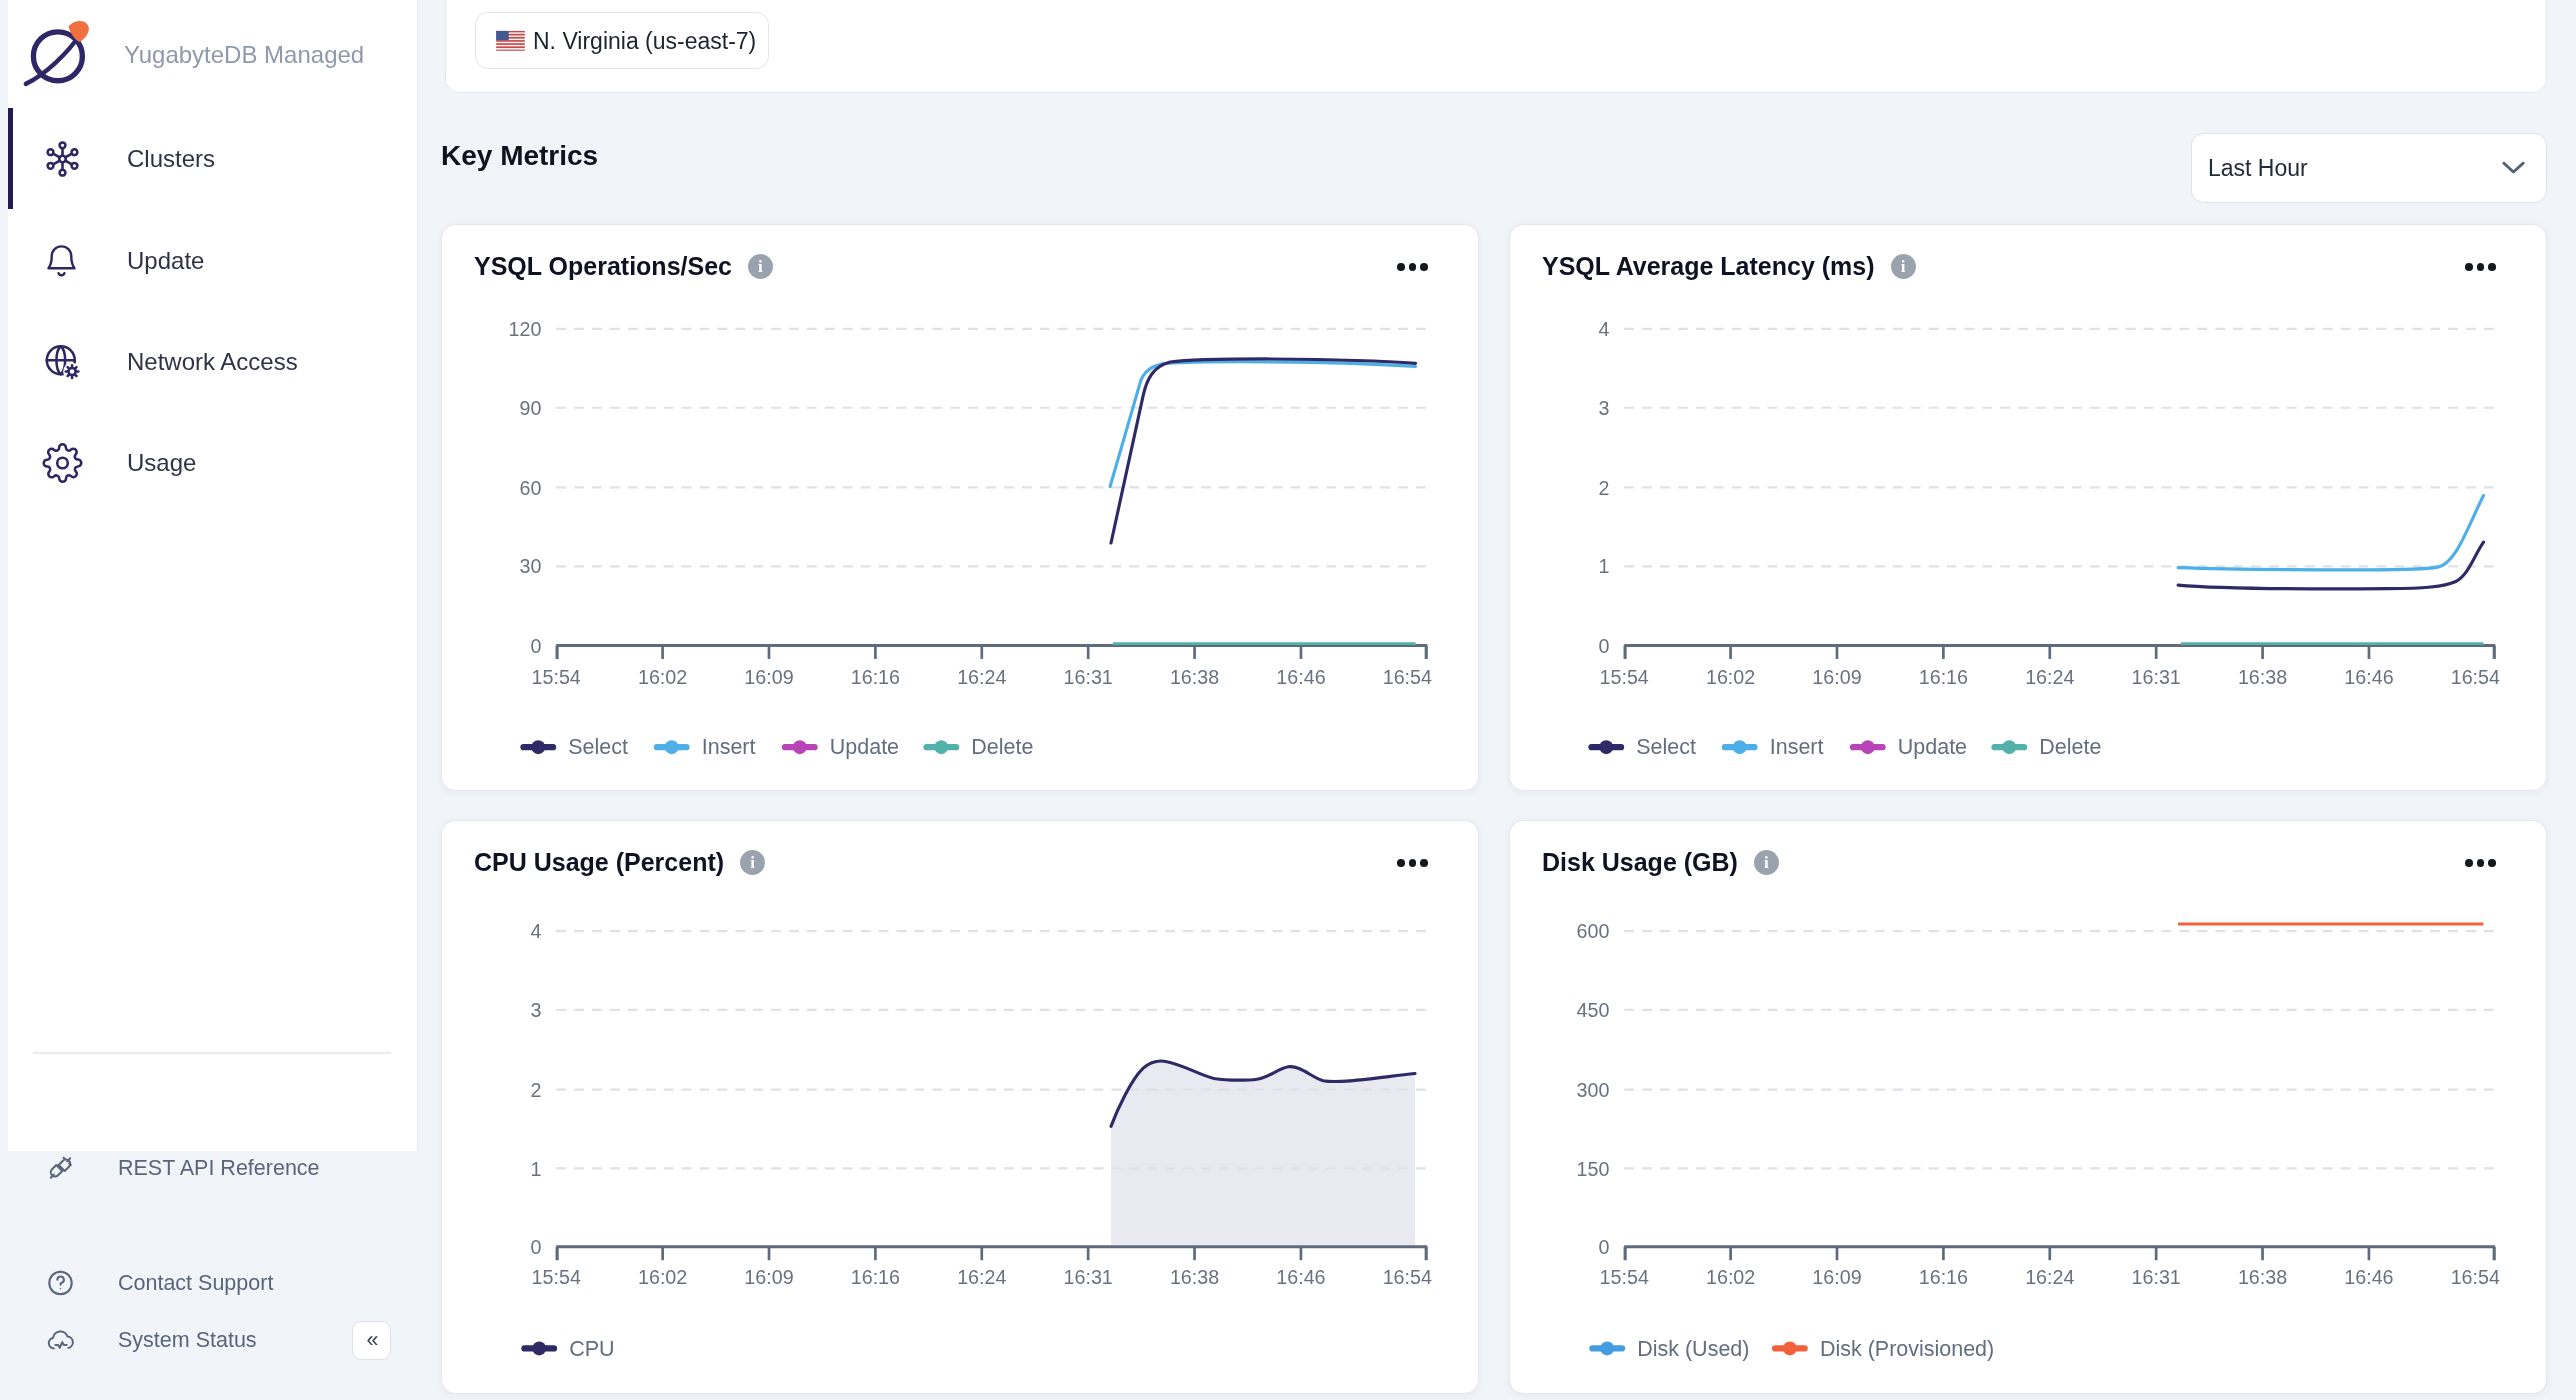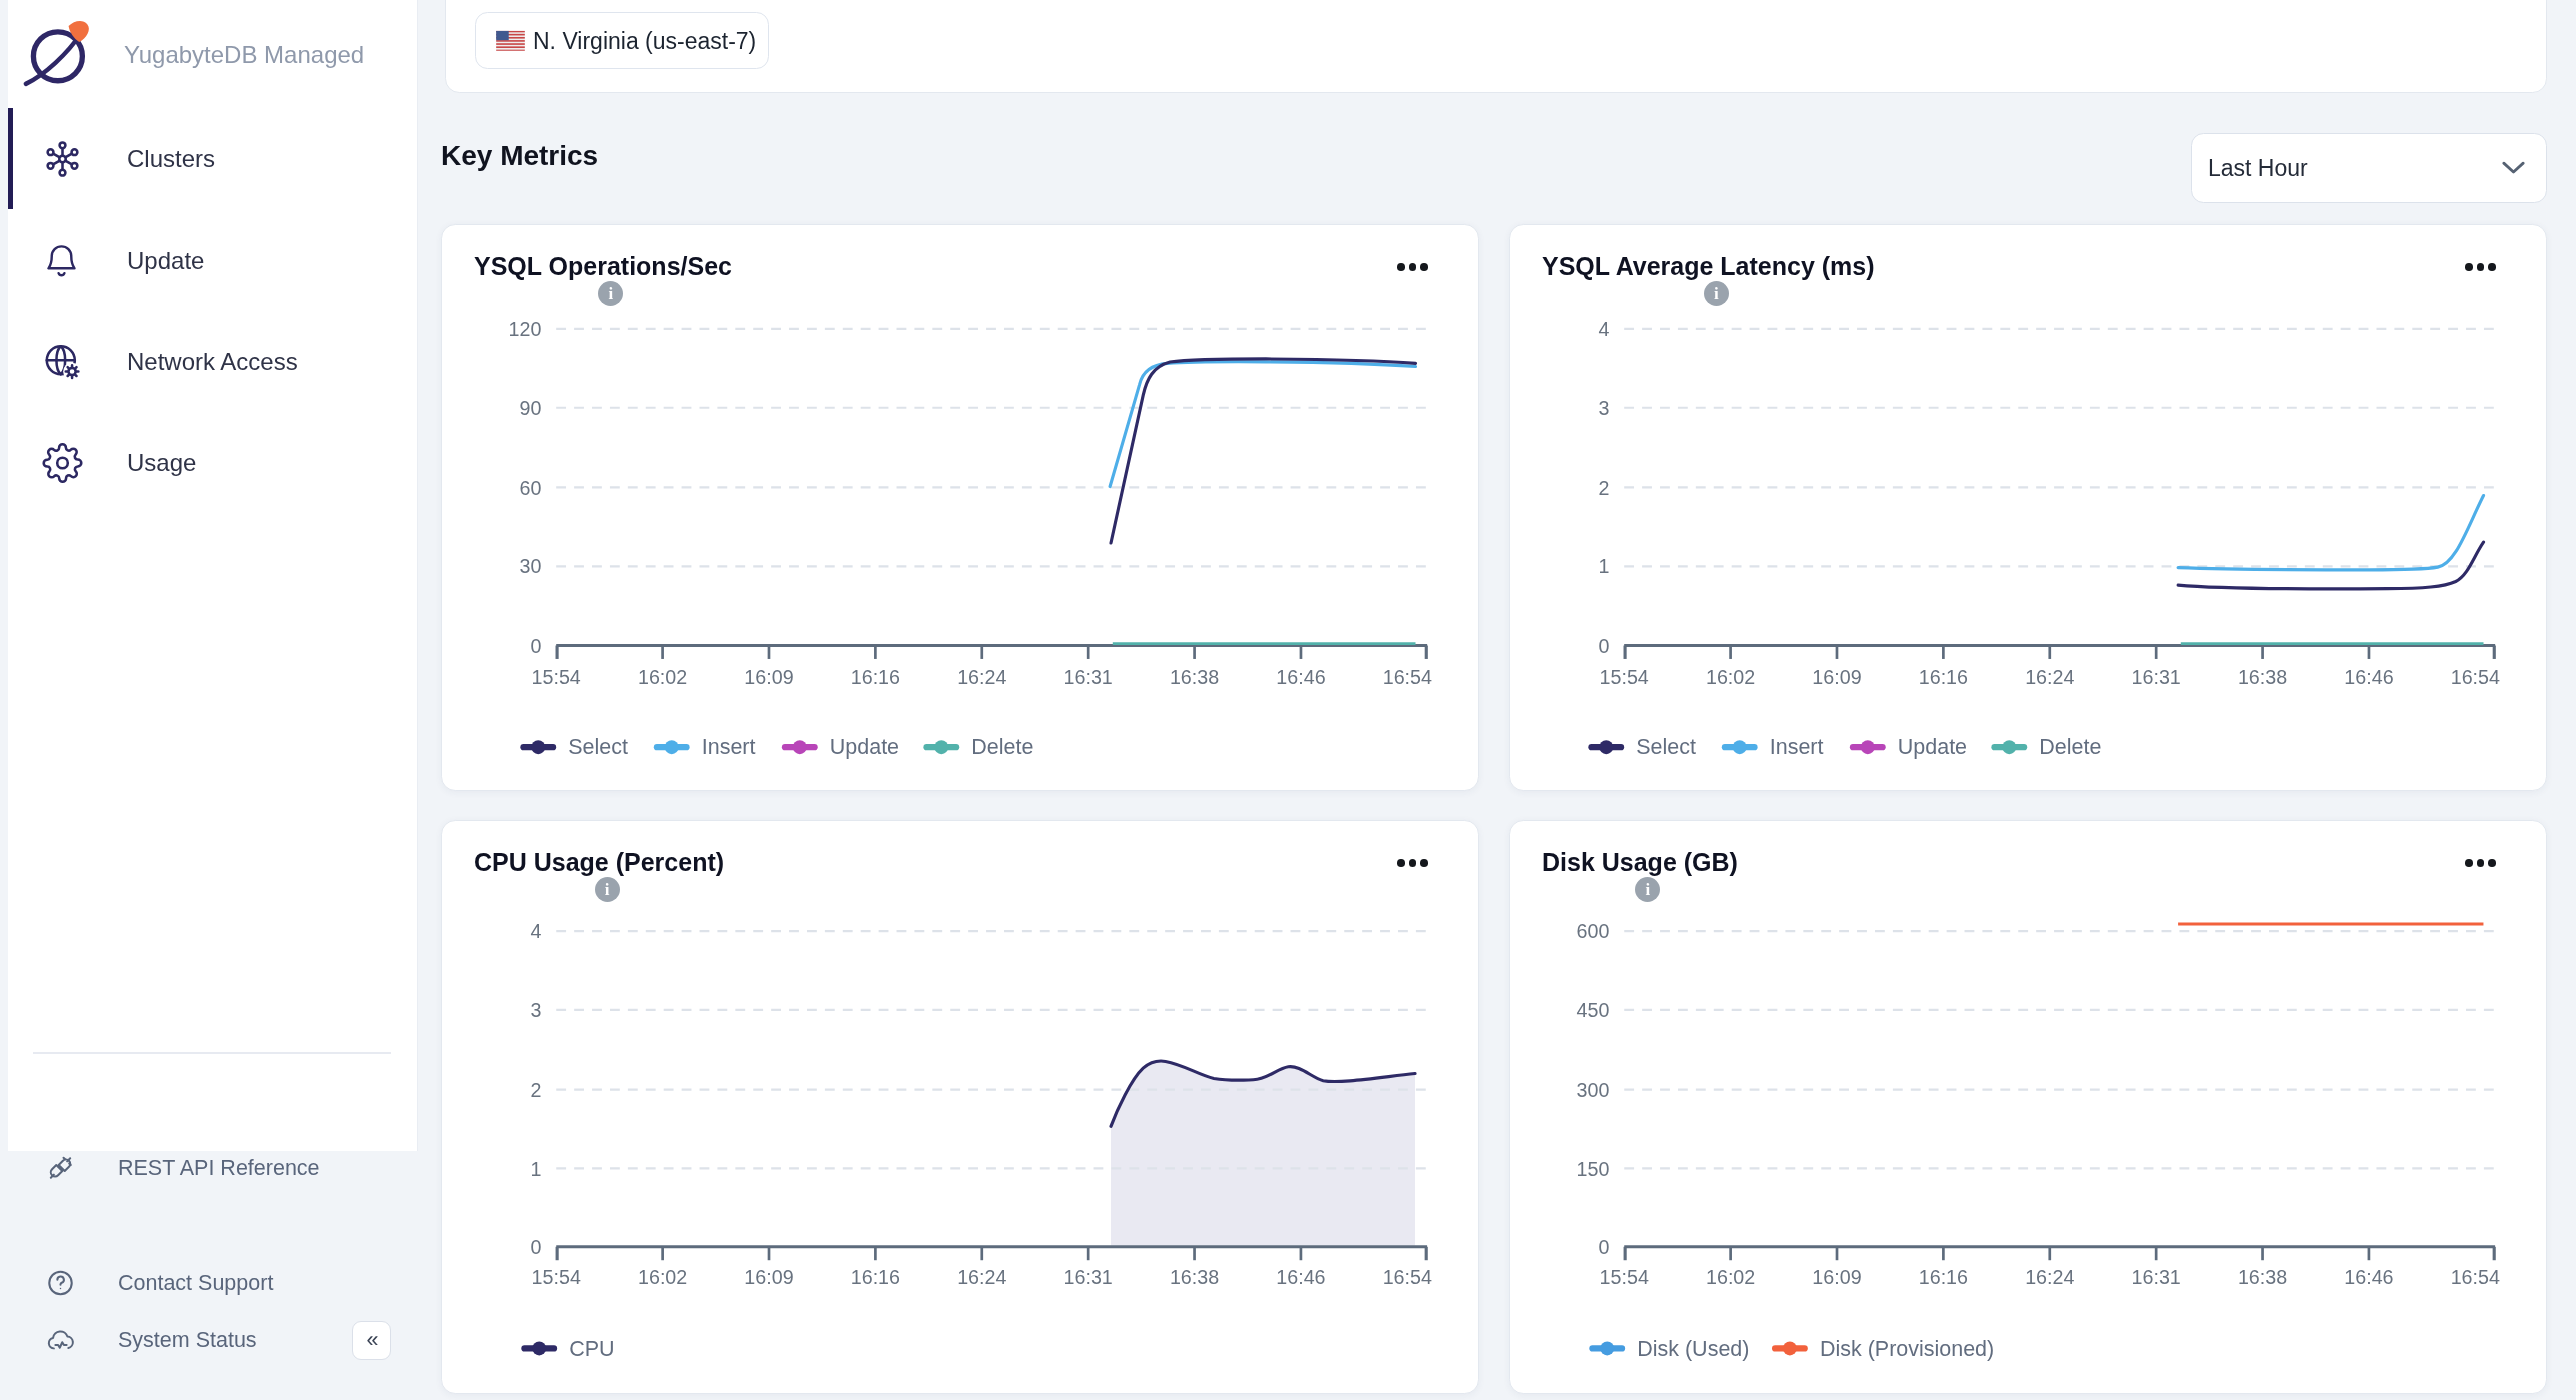--- a/index.html
+++ b/index.html
@@ -22,21 +22,21 @@
 #keymetrics { position:absolute; left:441px; top:140px; font-size:28px; font-weight:bold; color:#10131f; }
 #dropdown { position:absolute; left:2191px; top:133px; width:356px; height:70px; background:#fff; border:1.8px solid #dce2eb; border-radius:12.5px; }
 #dropdown .dtext { position:absolute; left:16px; top:50%; transform:translateY(-50%); font-size:23px; color:#242b38; }
 #dropdown svg { position:absolute; right:20px; top:50%; transform:translateY(-50%); }
 .card { position:absolute; background:#fff; border:1.8px solid #e3e8ef; border-radius:14.3px; box-shadow:0 1.8px 7.2px rgba(40,60,100,0.05); }
 #card1 { left:441px; top:224px; width:1038px; height:567px; }
 #card2 { left:1509px; top:224px; width:1038px; height:567px; }
 #card3 { left:441px; top:820px; width:1038px; height:574px; }
 #card4 { left:1509px; top:820px; width:1038px; height:574px; }
 .card svg.chart { position:absolute; left:0; top:0; }
-.chead { position:absolute; left:32px; top:27px; display:flex; align-items:center;flex-direction:column; }
+.chead { position:absolute; left:32px; top:27px; display:flex; align-items:center; }
 .ct { font-size:25px; font-weight:bold; color:#0f1222; white-space:nowrap; }
 .cinfo { margin-left:16px; width:25px; height:25px; border-radius:50%; background:#9aa3ad; color:#fff; font-size:17px; font-weight:bold; text-align:center; line-height:25px; font-family:"Liberation Serif",serif; }
 .cdots { position:absolute; right:50px; top:38px; display:flex; }
 .cdots i { width:7.6px; height:7.6px; border-radius:50%; background:#15181d; margin-left:4px; }
 </style>
 </head>
 <body>
 <div id="sidebar">
   <svg width="72" height="73" viewBox="0 0 80 82" style="position:absolute;left:13.4px;top:18px;">
     <circle cx="41" cy="43" r="27.5" fill="none" stroke="#2e2766" stroke-width="6"></circle>

